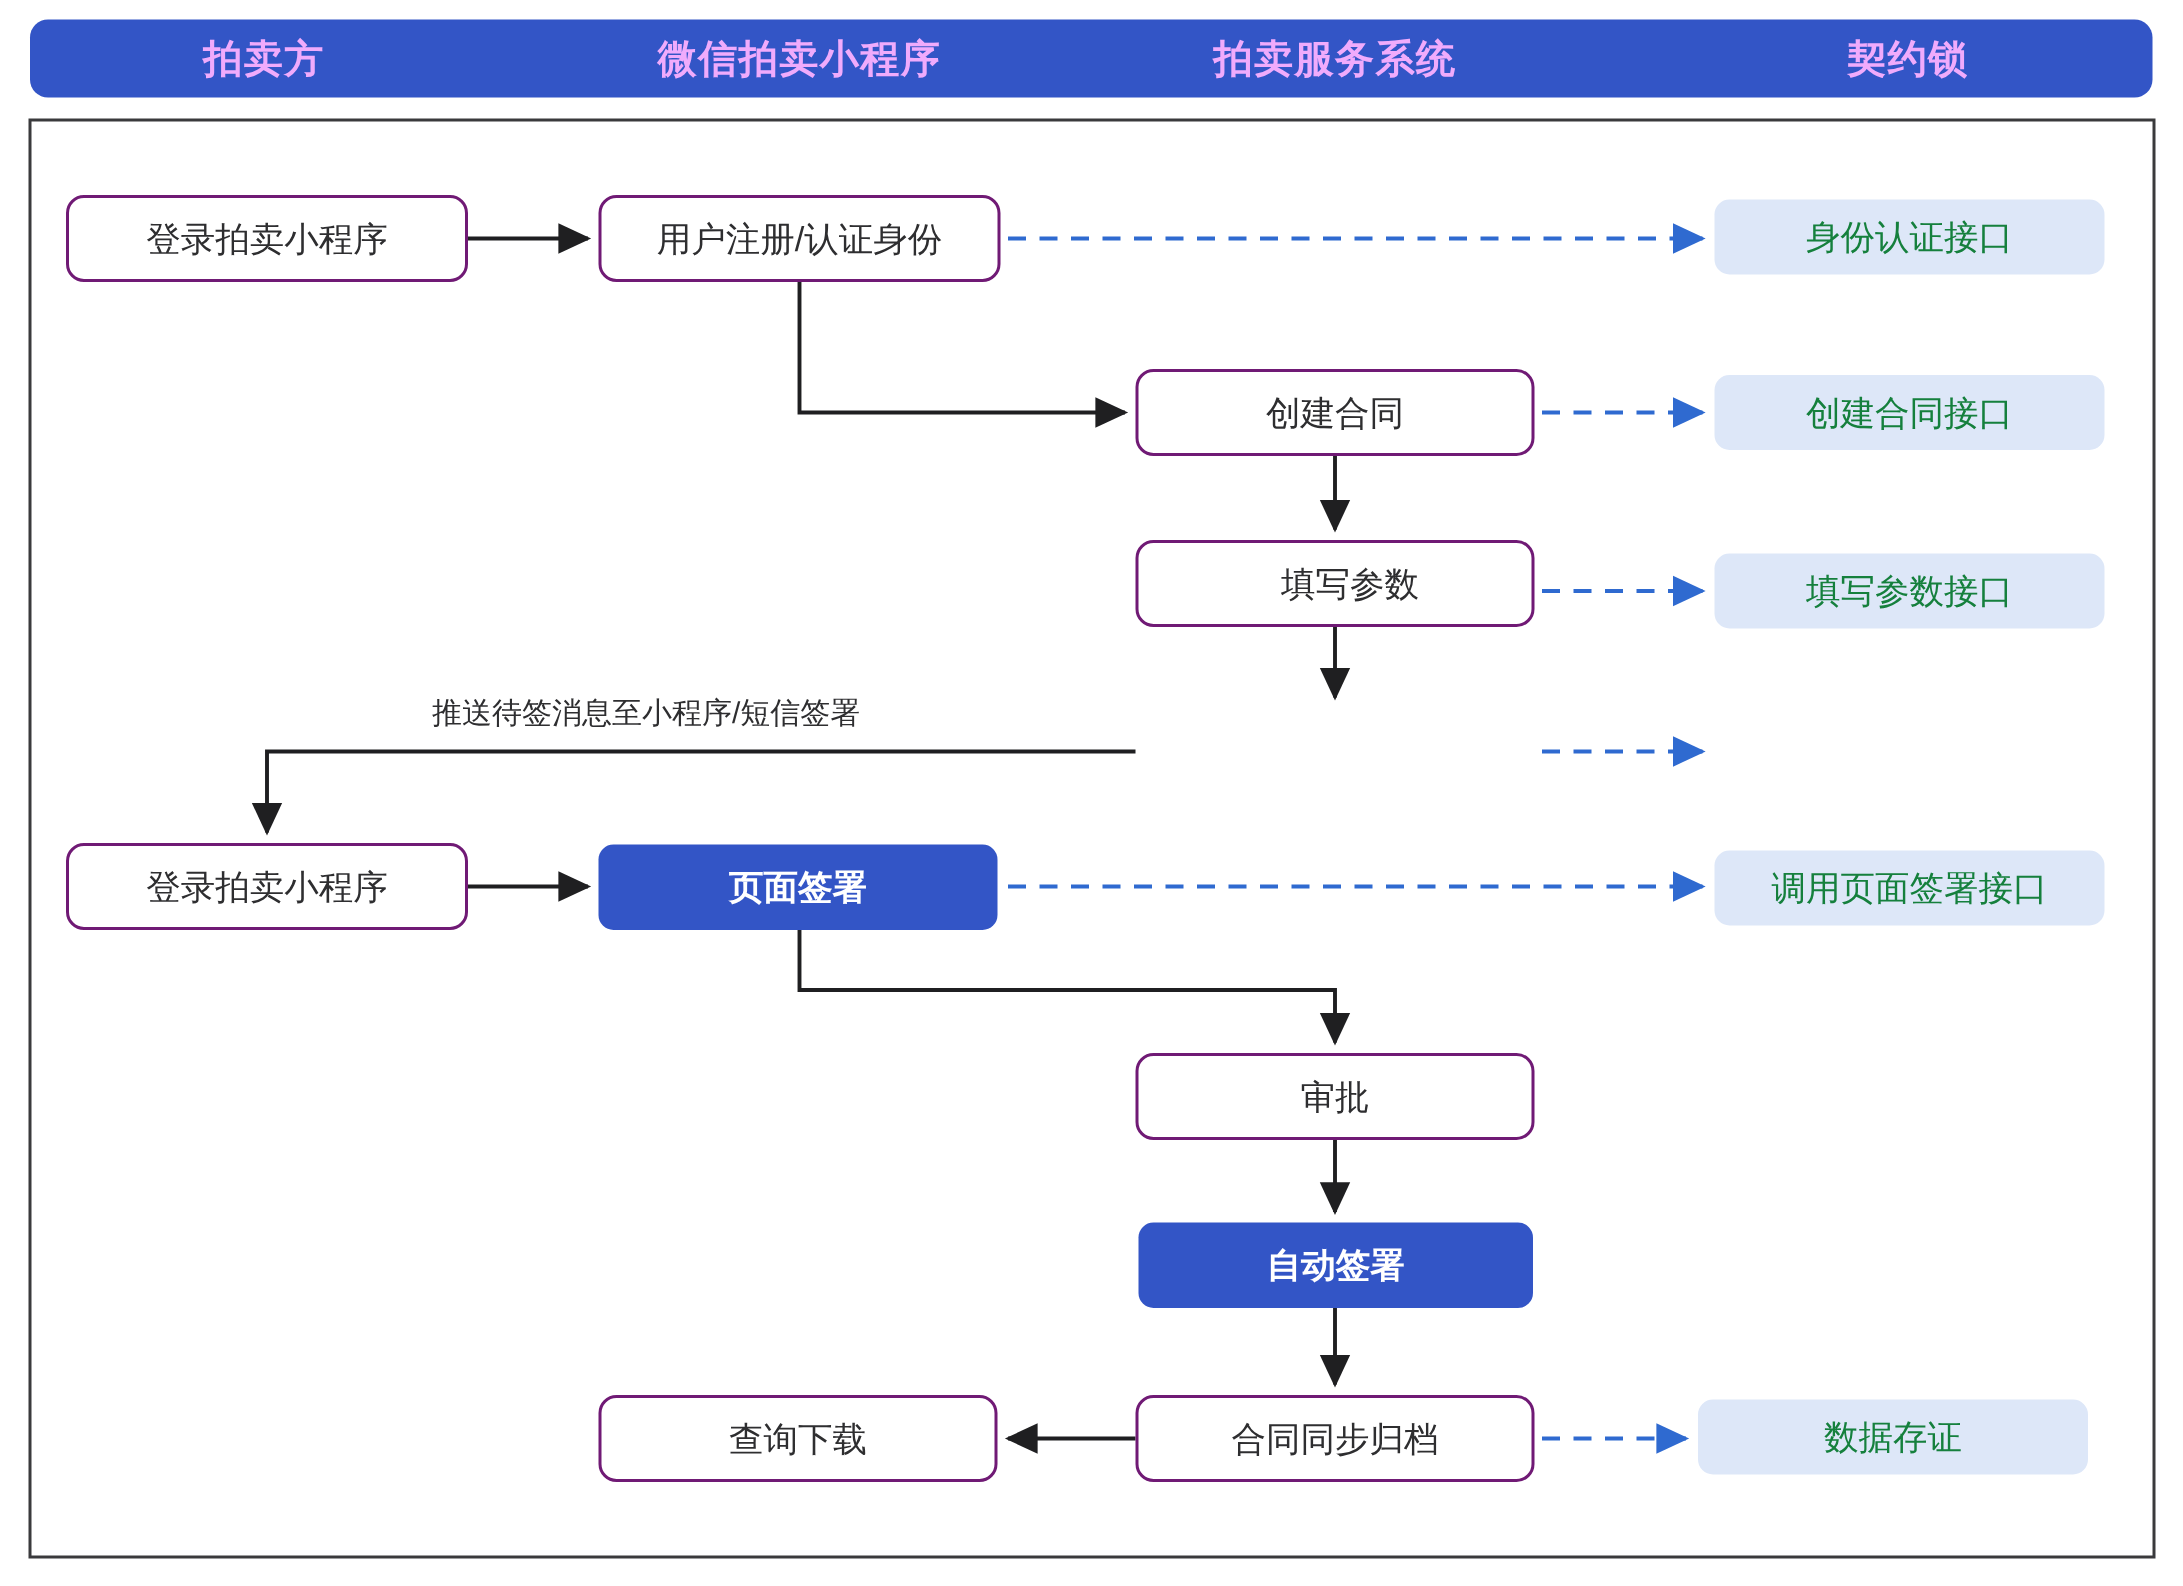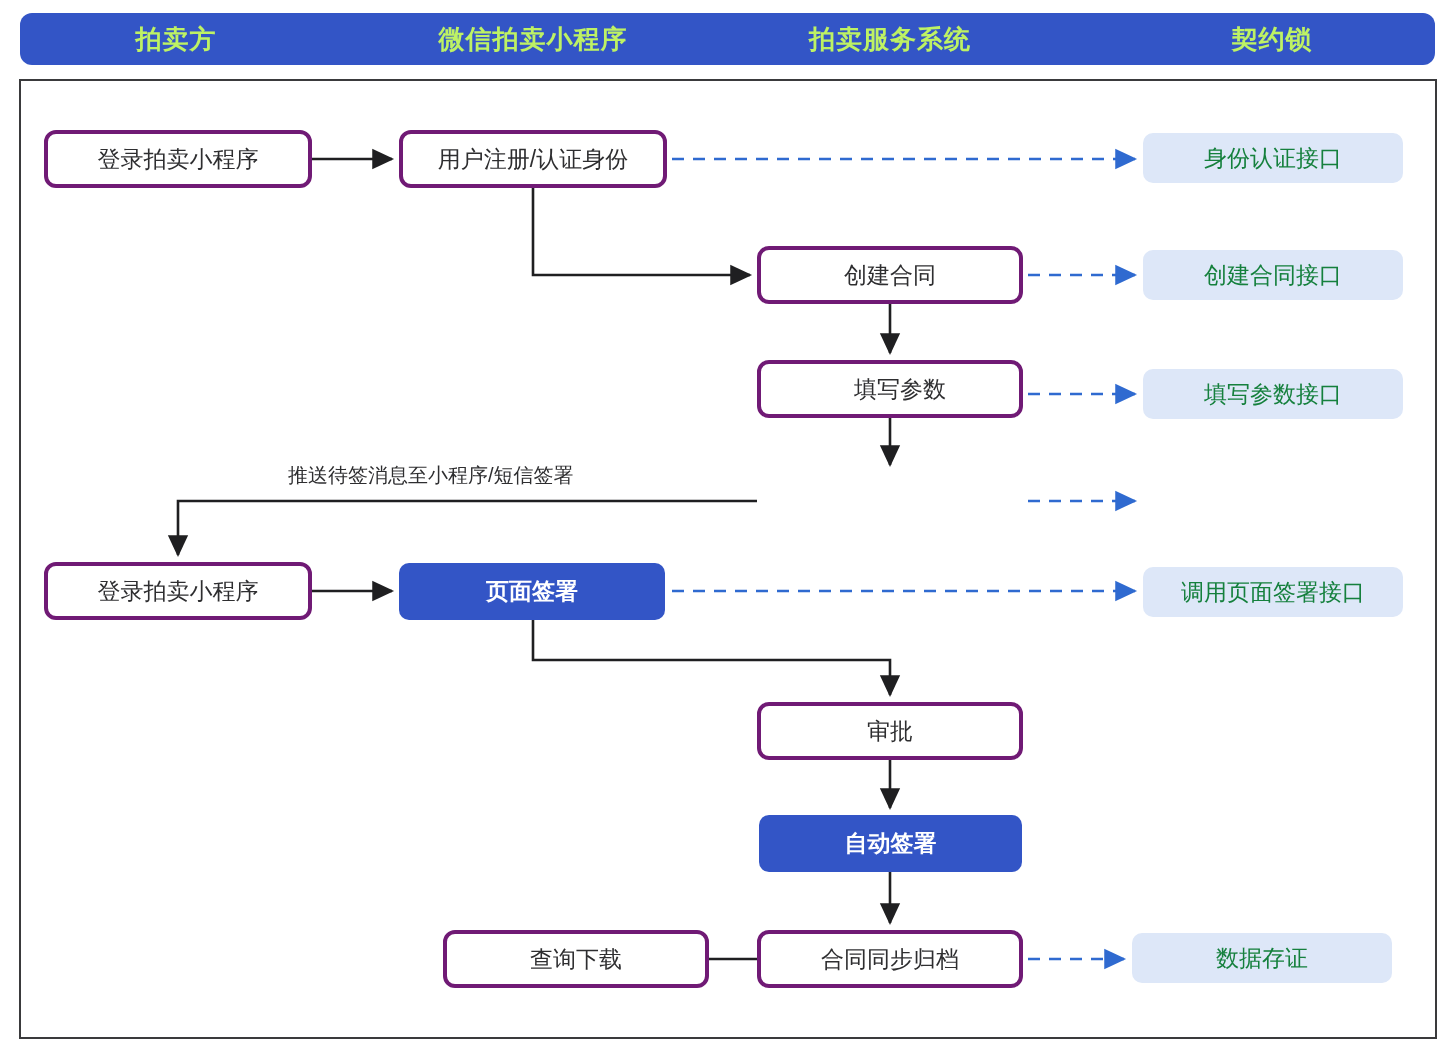--- a/index.html
+++ b/index.html
@@ -30,21 +30,21 @@
     width: 1415px;
     height: 52px;
     background: var(--brand, #3355c6);
     border-radius: 12px;
   }
   .header-label {
     position: absolute;
     top: 0;
     height: 52px;
     line-height: 52px;
-    color: #bef264;
+    color: #f0abfc;
     font-weight: bold;
     font-size: 26px;
     text-align: center;
     white-space: nowrap;
     letter-spacing: 1px;
   }
 
   
   .frame {
     position: absolute;
@@ -73,21 +73,21 @@
     box-sizing: border-box;
     display: flex;
     align-items: center;
     justify-content: center;
     text-align: center;
     font-size: 23px;
     white-space: nowrap;
   }
   .node.outline {
     background: #ffffff;
-    border: 4px solid #701a75;
+    border: 2px solid #701a75;
     border-radius: 12px;
     color: #2e2e30;
   }
   .node.filled {
     background: var(--brand, #3355c6);
     border: none;
     border-radius: 10px;
     color: #ffffff;
     font-weight: bold;
   }
@@ -163,21 +163,21 @@
 
   <div class="node outline" style="left: 44px; top: 130px; width: 268px; height: 58px;">登录拍卖小程序</div>
   <div class="node outline" style="left: 399px; top: 130px; width: 268px; height: 58px;">用户注册/认证身份</div>
   <div class="node outline" style="left: 757px; top: 246px; width: 266px; height: 58px;">创建合同</div>
   <div class="node outline" style="left: 757px; top: 360px; width: 266px; height: 58px; padding-left: 20px;">填写参数</div>
   <div class="node outline" style="left: 44px; top: 562px; width: 268px; height: 58px;">登录拍卖小程序</div>
   <div class="node filled" style="left: 399px; top: 563px; width: 266px; height: 57px;">页面签署</div>
   <div class="node outline" style="left: 757px; top: 702px; width: 266px; height: 58px;">审批</div>
   <div class="node filled" style="left: 759px; top: 815px; width: 263px; height: 57px;">自动签署</div>
   <div class="node outline" style="left: 757px; top: 930px; width: 266px; height: 58px;">合同同步归档</div>
-  <div class="node outline" style="left: 399px; top: 930px; width: 266px; height: 58px; margin-left: 44px;">查询下载</div>
+  <div class="node outline" style="left: 399px; top: 930px; width: 266px; height: 58px;">查询下载</div>
 
   <div class="node api" style="left: 1143px; top: 133px; width: 260px; height: 50px;">身份认证接口</div>
   <div class="node api" style="left: 1143px; top: 250px; width: 260px; height: 50px;">创建合同接口</div>
   <div class="node api" style="left: 1143px; top: 369px; width: 260px; height: 50px;">填写参数接口</div>
   <div class="node api" style="left: 1143px; top: 567px; width: 260px; height: 50px;">调用页面签署接口</div>
   <div class="node api" style="left: 1132px; top: 933px; width: 260px; height: 50px;">数据存证</div>
 
   <div class="edge-label" style="left: 288px; top: 462px;">推送待签消息至小程序/短信签署</div>
 
 </div>

